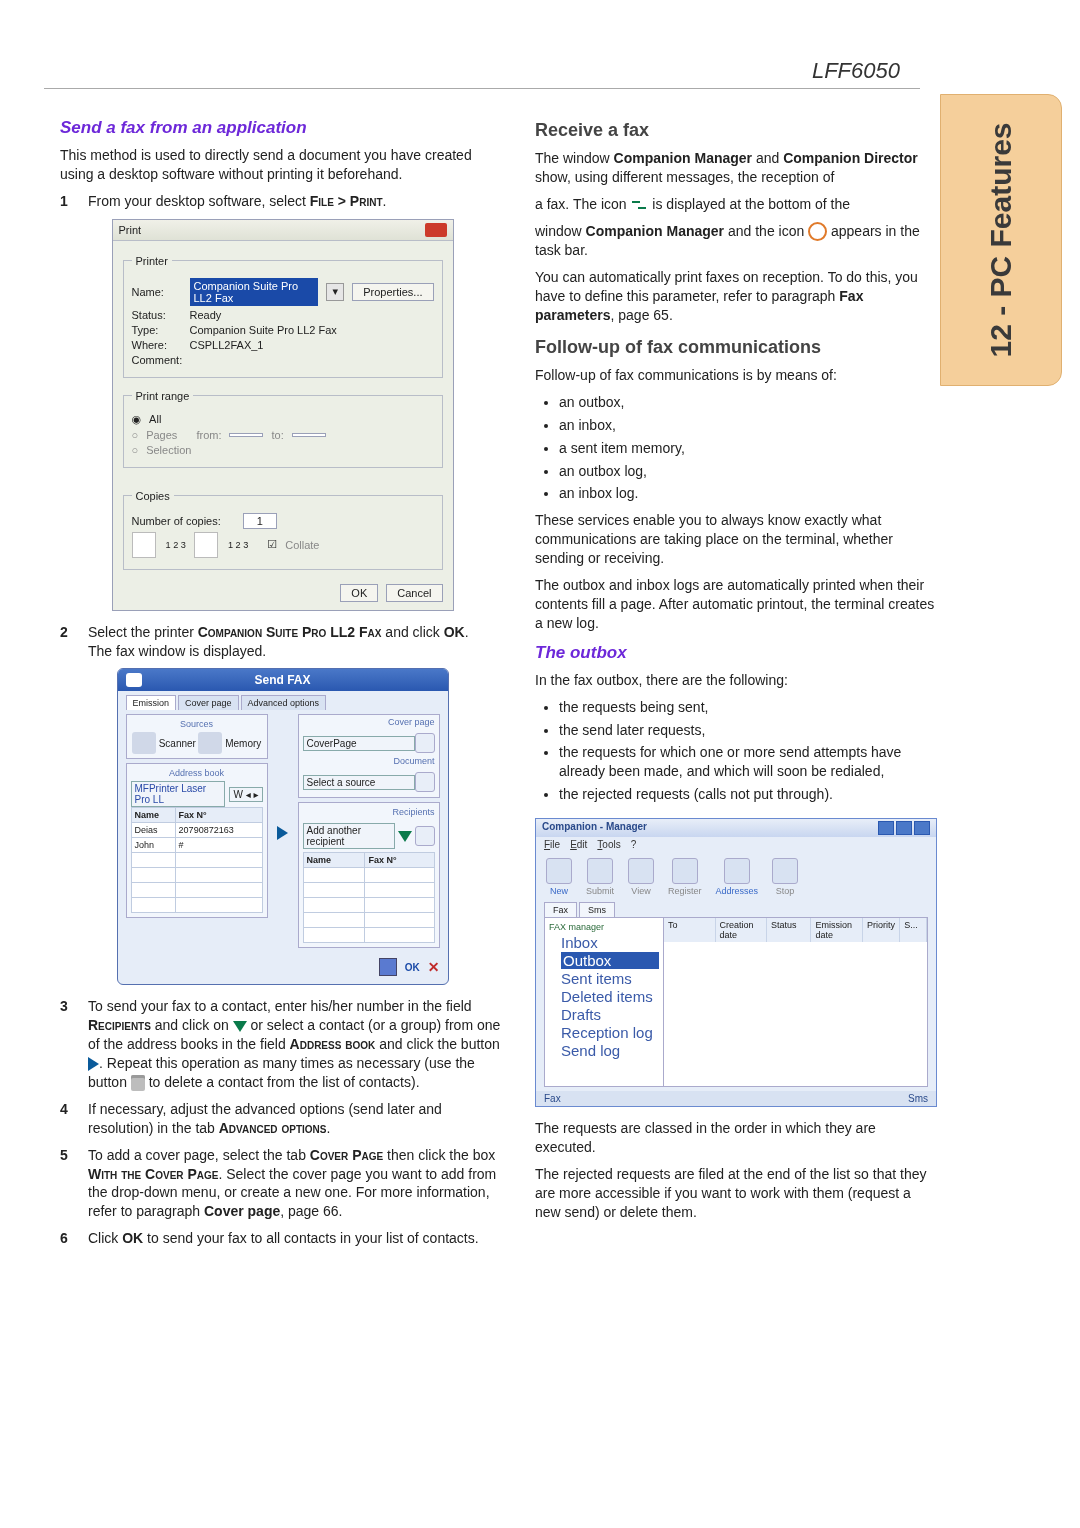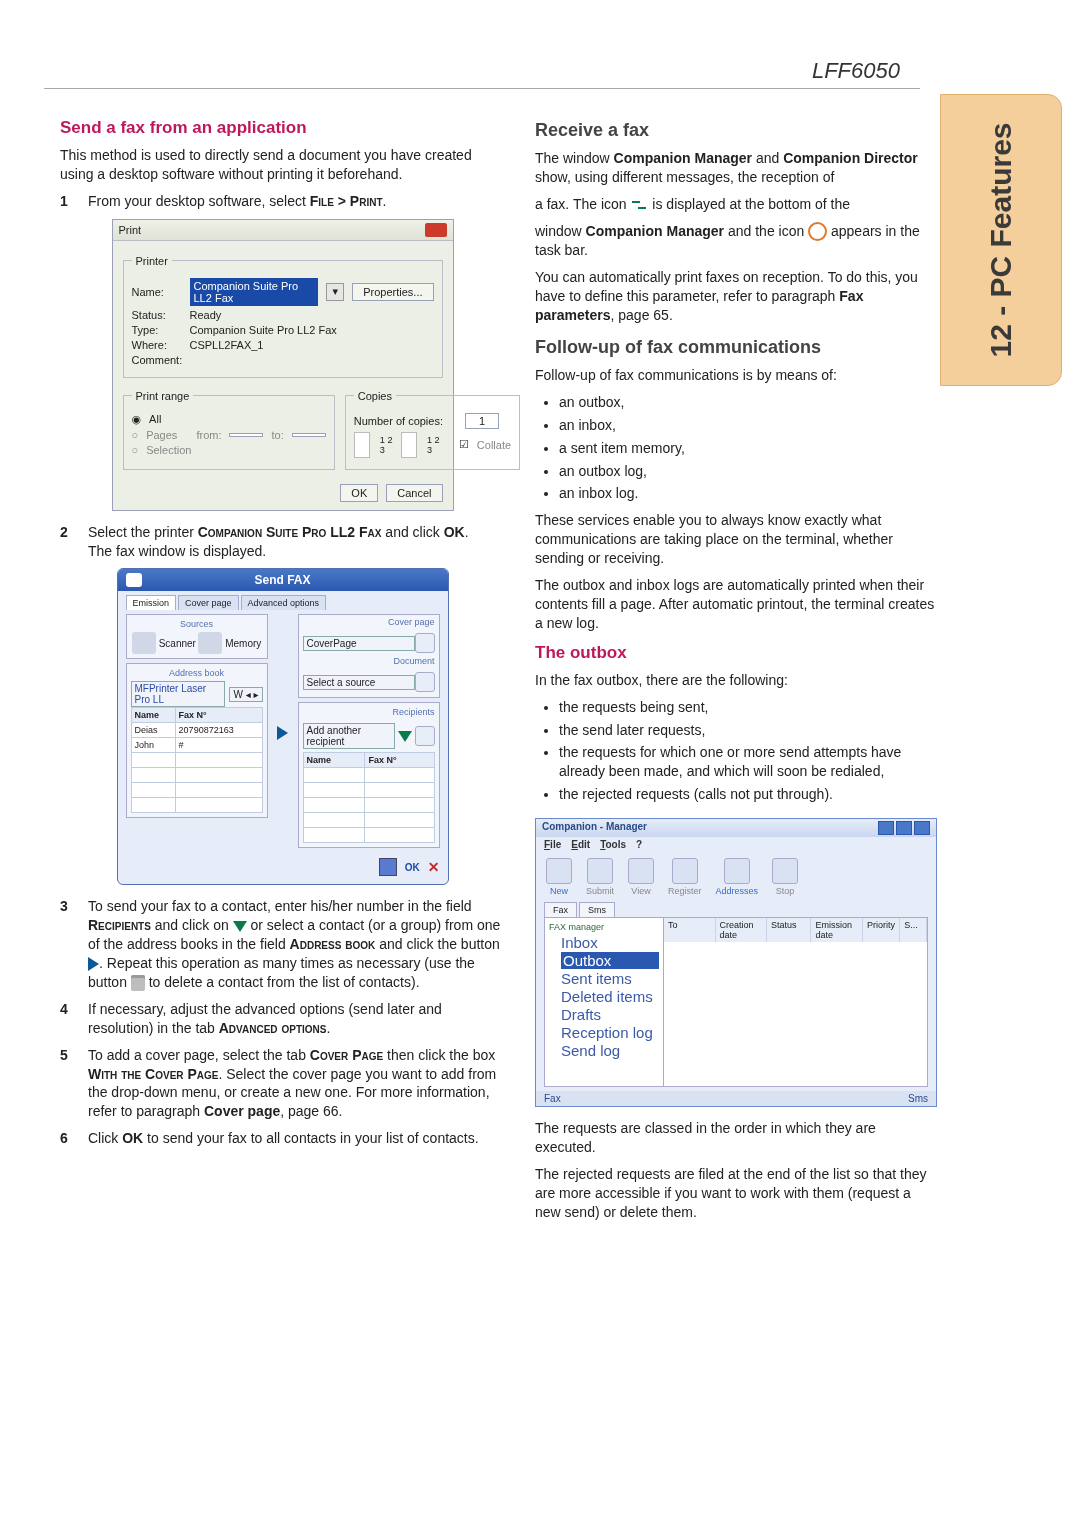--- a/index.html
+++ b/index.html
@@ -61,21 +61,22 @@
   .columns {
     display: flex;
     gap: 30px;
     margin-top: 40px;
   }
   .col {
     width: 445px;
   }
   h3.ital {
     font-size: 17px;
-    color: #be185d;
+    font-style: italic;
+    color: #6d28d9;
     margin: 10px 0 6px 0;
     font-weight: bold;
   }
   h3.plain {
     font-size: 18px;
     color: #444;
     margin: 12px 0 6px 0;
     font-weight: bold;
   }
   p {
@@ -162,21 +163,21 @@
     border-bottom: 1px solid #b8bdc8;
   }
   .dlg-print .close { width: 22px; height: 14px; background: #cc3a2a; border-radius: 2px; }
   .dlg-print .body { padding: 8px 10px; }
   .dlg-print fieldset { border: 1px solid #b8bdc8; margin: 6px 0; padding: 8px; }
   .dlg-print legend { padding: 0 4px; }
   .dlg-print .row { display: flex; gap: 8px; align-items: center; margin: 3px 0; }
   .dlg-print .sel { flex: 1; background: #1a4aa8; color: #fff; padding: 2px 4px; }
   .dlg-print .dd { width: 16px; height: 16px; background: #e6e6e6; border: 1px solid #999; display:flex;align-items:center;justify-content:center;}
   .dlg-print .btn { border: 1px solid #9aa0b8; background: #f5f5ef; padding: 2px 10px; }
-  .dlg-print .half { display: flex; gap: 10px; }
+  .dlg-print .half { display: flex; gap: 10px; flex-direction: column; }
   .dlg-print .half fieldset { flex: 1; }
   .dlg-print .nbox { width: 30px; border: 1px solid #9aa0b8; background:#fff; text-align:center; padding:1px;}
   .dlg-print .pgicon { width: 22px; height: 24px; border: 1px solid #bbb; background:#fff; display:inline-block; margin-right:2px;}
   .dlg-print .btnrow { display:flex; justify-content:flex-end; gap:8px; padding: 0 10px 8px 10px;}
   .lbl { width: 50px; }
   .faint { color: #888; }
 
   
   .dlg-fax {
     width: 330px;
@@ -224,21 +225,21 @@
     background: #e6edf8;
     font-size: 10px;
   }
   .dlg-mgr .titlebar {
     display:flex; justify-content:space-between; background: linear-gradient(#e8eef8,#c8d6f0);
     padding:2px 6px; font-weight:bold; color:#2a4a8a;
   }
   .dlg-mgr .winbtns { display:flex; gap:2px;}
   .dlg-mgr .wb { width:14px;height:12px;background:#4a78c8;border:1px solid #2a58b0;}
   .dlg-mgr .menu { padding:2px 8px; display:flex; gap:10px; color:#333;}
-  .dlg-mgr .menu span { text-decoration: underline; text-decoration-color: transparent; font-weight: bold;}
+  .dlg-mgr .menu span { text-decoration: underline; text-decoration-color: transparent;}
   .dlg-mgr .menu span::first-letter { text-decoration: underline;}
   .dlg-mgr .tbar { display:flex; gap:14px; padding:6px 10px; align-items:flex-end;}
   .dlg-mgr .tb { text-align:center; color:#888; font-size:9px;}
   .dlg-mgr .tb.on { color:#3a6ac8;}
   .dlg-mgr .tbi { width:24px;height:24px;background:#d8e2f2;border:1px solid #aac;margin:0 auto 2px;border-radius:3px;}
   .dlg-mgr .tabs { padding:0 8px; display:flex; gap:2px;}
   .dlg-mgr .tab { padding:2px 8px; background:#f2f6fc;border:1px solid #aac;border-bottom:none;font-size:9px;}
   .dlg-mgr .list { margin:0 8px 4px 8px; display:flex;}
   .dlg-mgr .tree { width:110px; background:#fff; border:1px solid #aac; padding:4px; height:160px;}
   .dlg-mgr .tree .root { color:#2a6a3a; font-size:9px;}

